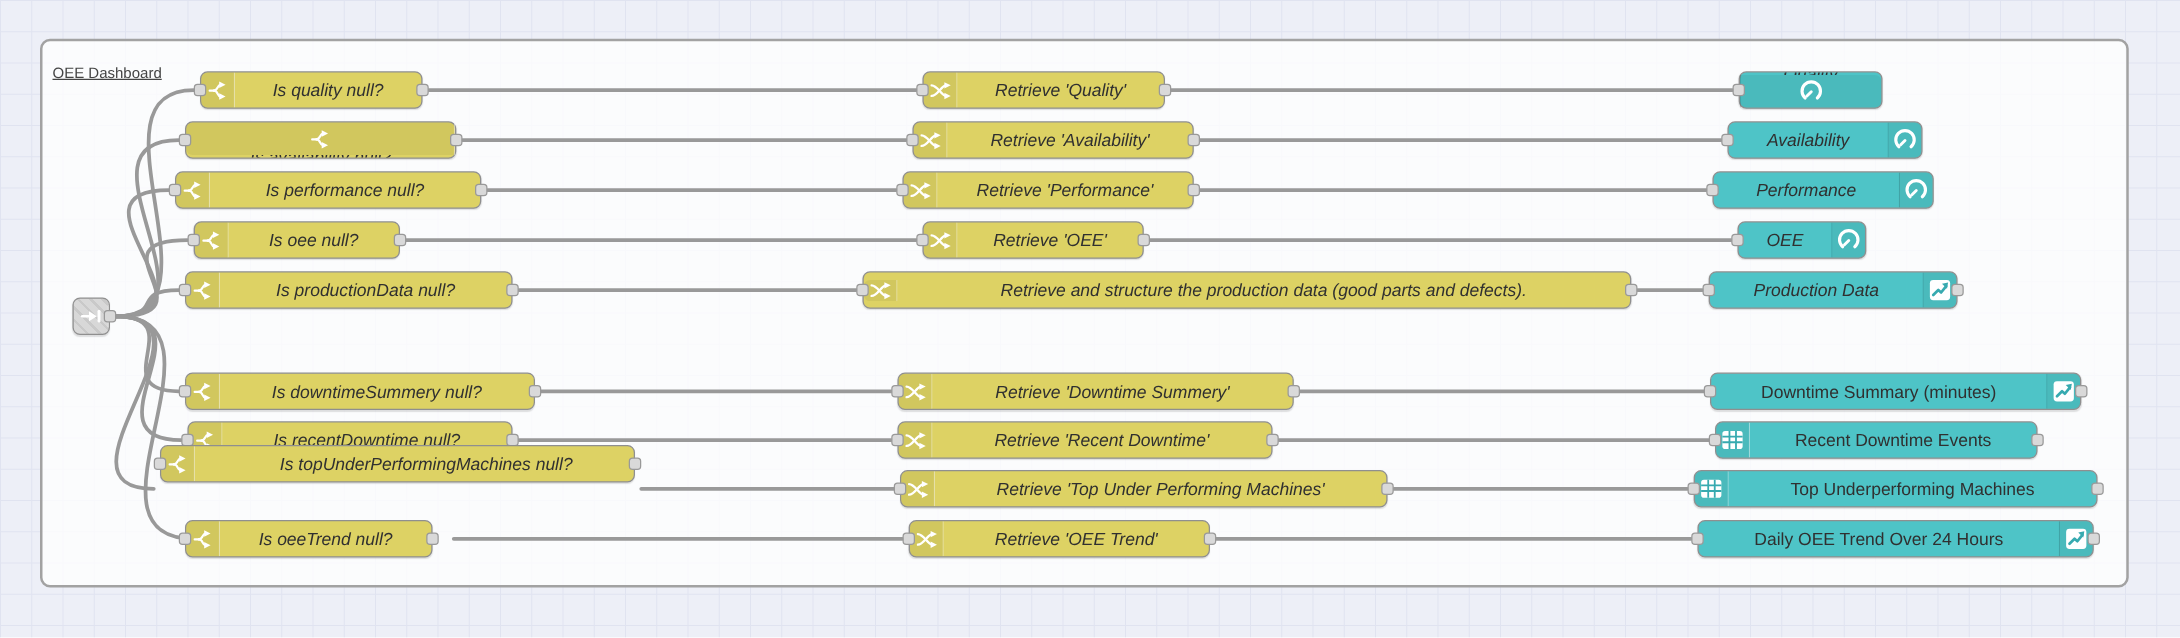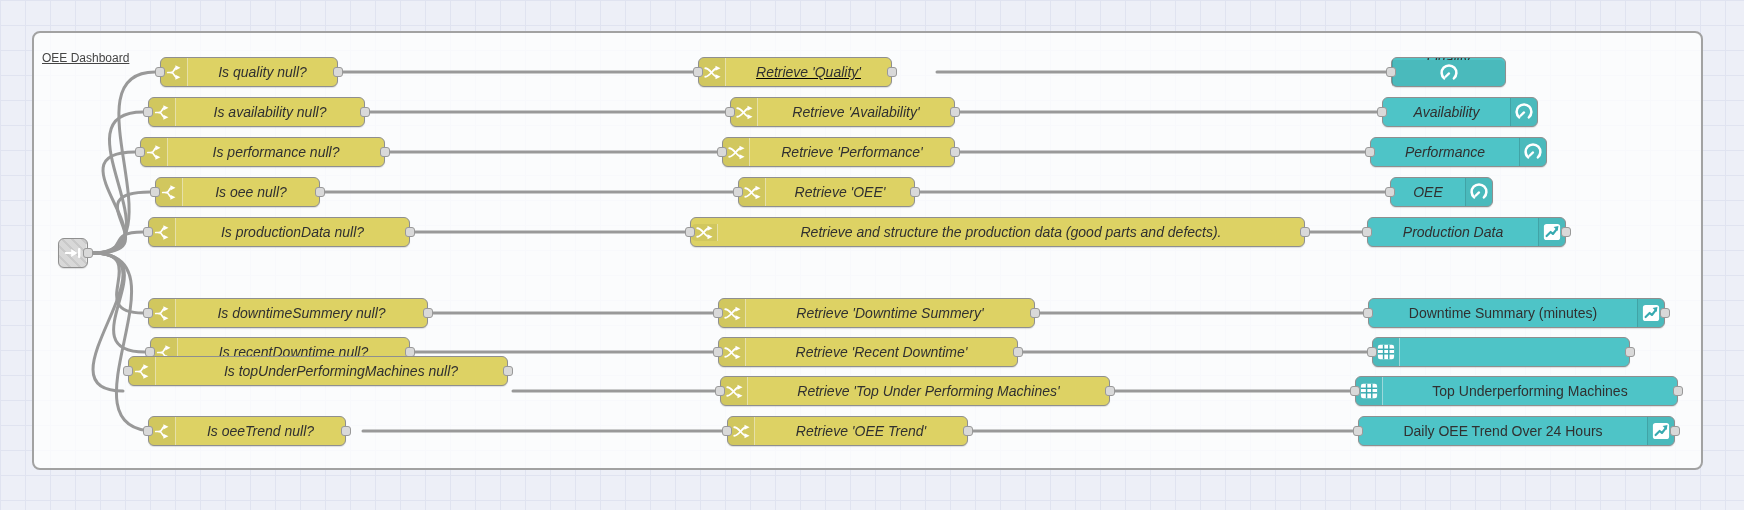--- a/index.html
+++ b/index.html
@@ -166,21 +166,21 @@
   <div class="node yellow" style="left:160px;top:57px;width:178px;">
     <span class="nicon">
         <svg width="17" height="17">
           <use href="#ic-switch"></use>
         </svg>
       </span>
     <span class="nlabel">Is quality null?</span>
     <span class="port pin"></span>
     <span class="port pout"></span>
   </div>
-  <div class="node yellow" style="left:148px;top:97px;width:217px;">
+  <div class="node yellow" style="left:148px;top:97px;width:217px;flex-direction:column;">
     <span class="nicon">
         <svg width="17" height="17">
           <use href="#ic-switch"></use>
         </svg>
       </span>
     <span class="nlabel">Is availability null?</span>
     <span class="port pin"></span>
     <span class="port pout"></span>
   </div>
   <div class="node yellow" style="left:140px;top:137px;width:245px;">
@@ -247,21 +247,21 @@
     <span class="nicon">
         <svg width="17" height="17">
           <use href="#ic-switch"></use>
         </svg>
       </span>
     <span class="nlabel">Is oeeTrend null?</span>
     <span class="port pin"></span>
     <span class="port pout"></span>
   </div>
 
-  <div class="node yellow" style="left:698px;top:57px;width:194px;text-decoration:underline;">
+  <div class="node yellow" style="left:738px;top:57px;width:194px;">
     <span class="nicon">
         <svg width="17" height="17">
           <use href="#ic-change"></use>
         </svg>
       </span>
     <span class="nlabel">Retrieve 'Quality'</span>
     <span class="port pin"></span>
     <span class="port pout"></span>
   </div>
   <div class="node yellow" style="left:730px;top:97px;width:225px;">
@@ -400,20 +400,21 @@
     <span class="nlabel">Downtime Summary (minutes)</span>
     <span class="port pin"></span>
     <span class="port pout"></span>
   </div>
   <div class="node teal upright" style="left:1372px;top:337px;width:258px;">
     <span class="nicon">
         <svg width="18" height="18">
           <use href="#ic-table"></use>
         </svg>
       </span>
+    <span class="nlabel">Recent Downtime Events</span>
     <span class="port pin"></span>
     <span class="port pout"></span>
   </div>
   <div class="node teal upright" style="left:1355px;top:376px;width:323px;">
     <span class="nicon">
         <svg width="18" height="18">
           <use href="#ic-table"></use>
         </svg>
       </span>
     <span class="nlabel">Top Underperforming Machines</span>

